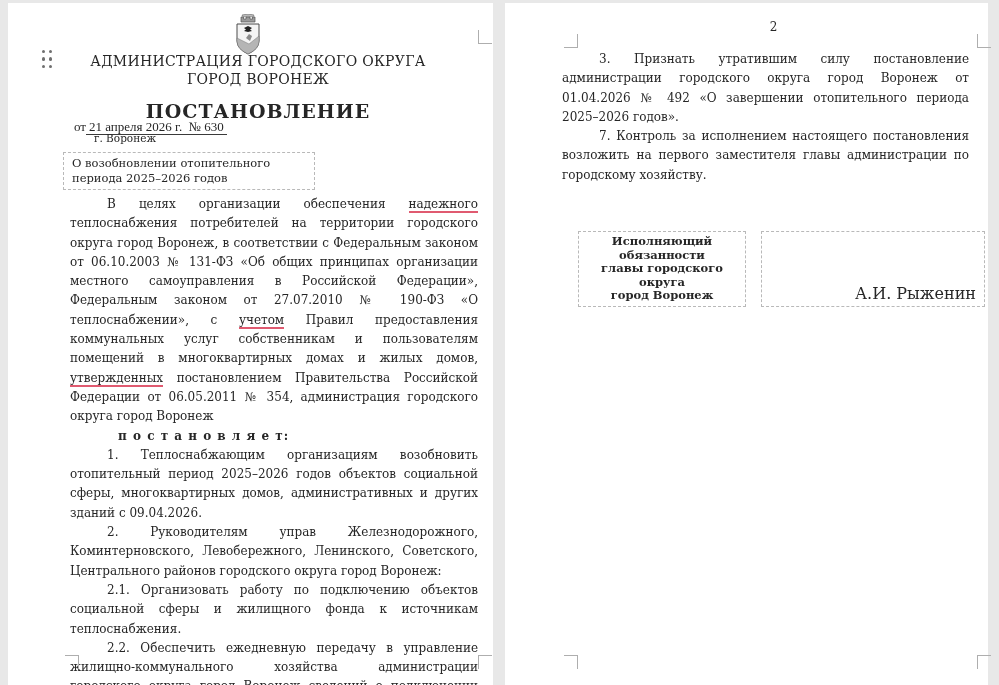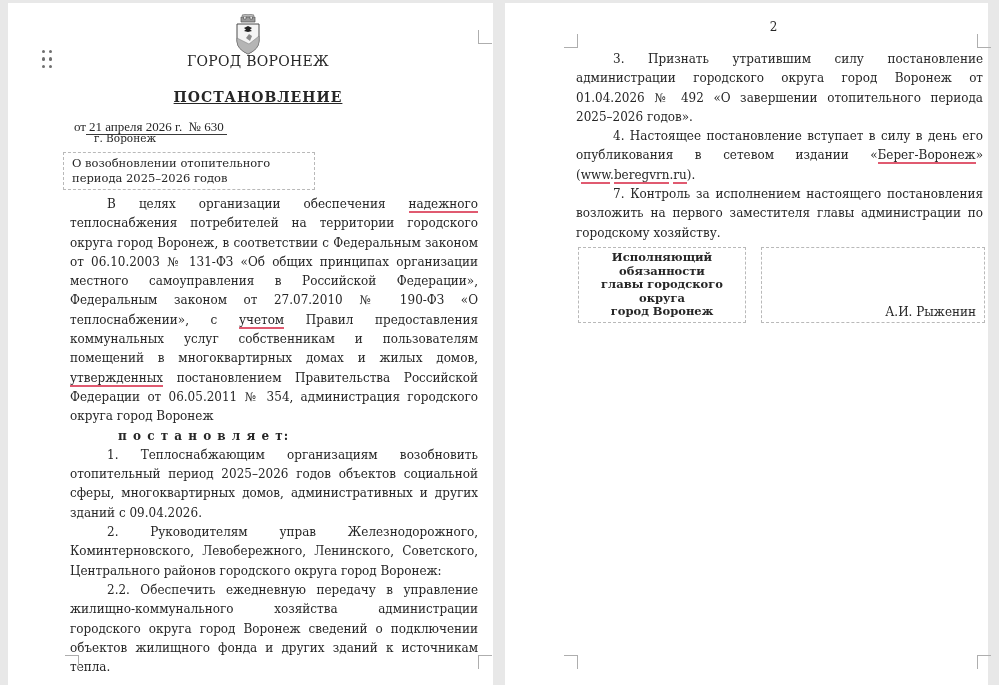--- a/index.html
+++ b/index.html
@@ -23,46 +23,46 @@
   
   .drag-handle{position:absolute;left:32px;top:45px;width:14px;height:22px;
     display:grid;grid-template-columns:1fr 1fr;grid-template-rows:1fr 1fr 1fr;
     justify-items:center;align-items:center;cursor:grab;}
   .drag-handle i{width:3.5px;height:3.5px;border-radius:50%;background:#6f6f6f;}
 
   .coa{position:absolute;left:225px;top:11px;width:30px;height:42px;}
 
   .org-header{position:absolute;left:40px;top:50px;width:420px;text-align:center;}
   .org-line{font-size:14px;line-height:17.5px;letter-spacing:.3px;}
-  .doc-type{font-size:14px;font-weight:bold;letter-spacing:1px;margin-top:18px;text-decoration:underline;}
+  .doc-type{font-size:19px;font-weight:bold;letter-spacing:1px;margin-top:12px;}
 
   .date-line{position:absolute;left:66px;top:116px;font-size:13px;white-space:nowrap;font-family:Liberation Serif, serif;}
   .u-line{border-bottom:1px solid #3a3a3a;padding:0 3px;}
   .city-line{position:absolute;left:55px;top:129px;width:124px;text-align:center;font-size:10.5px;}
 
   .subject-box{position:absolute;left:55px;top:149px;width:234px;
     border:1px dashed #b9b9b9;padding:3px 8px;
     font-size:11.5px;font-weight:normal;line-height:15px;}
 
   .body-text{position:absolute;font-size:12px;line-height:19.3px;text-align:justify;}
   #page-1 .body-text{left:62px;top:192px;width:408px;}
-  #page-2 .body-text{left:71px;top:47px;width:407px;}
+  #page-2 .body-text{left:57px;top:47px;width:407px;}
   .body-text p{margin:0;text-indent:37px;}
   .resolve-line{font-weight:bold;letter-spacing:1px;margin-left:48px;}
 
   .rl{padding-bottom:0px;}
 
   .pagenum{position:absolute;left:65px;top:17px;width:407px;text-align:center;font-size:12px;}
 
-  .sig-row{position:absolute;left:73px;top:244px;width:407px;display:flex;gap:15px;}
+  .sig-row{position:absolute;left:73px;top:228px;width:407px;display:flex;gap:15px;}
   .sig-box{border:1px dashed #b9b9b9;}
   .sig-pos{width:150px;padding:3px 8px;text-align:center;
     font-size:11.5px;font-weight:bold;line-height:13.5px;white-space:pre-line;}
   .sig-name{flex:1;display:flex;align-items:flex-end;justify-content:flex-end;
-    padding:3px 8px;font-size:12px;}
+    padding:3px 8px;font-size:16px;}
 </style>
 </head>
 <body style="--canvas-bg: #e8e8e8; --ink: #262626;">
 
 <div class="page" id="page-1">
   <div class="drag-handle">
     <i></i>
       <i></i>
       <i></i>
       <i></i>
@@ -79,50 +79,51 @@
       <path d="M4 10 h22 v17 q0 8 -11 13 q-11 -5 -11 -13 Z" fill="#f4f4f4" stroke="#4a4a4a" stroke-width="1"></path>
 
       <path d="M15 12 l-4 2 l2 1.5 l-2 1.5 l4 1 l4 -1 l-2 -1.5 l2 -1.5 Z" fill="#222"></path>
 
       <path d="M4 27 q0 8 11 13 q11 -5 11 -13 L26 22 L16 30 L4 24 Z" fill="#b5b5b5" stroke="#777" stroke-width="0.5"></path>
       <path d="M13 24 l3 -4 l3 2 l-2 5 Z" fill="#8b8b8b"></path>
     </svg>
   </div>
 
   <div class="org-header">
+    <div class="org-line">АДМИНИСТРАЦИЯ ГОРОДСКОГО ОКРУГА</div>
     <div class="org-line">ГОРОД ВОРОНЕЖ</div>
     <div class="doc-type">ПОСТАНОВЛЕНИЕ</div>
   </div>
 
   <div class="date-line">
     <span>от</span><span class="u-line"><span>21 апреля 2026 г.</span>&nbsp; <span>№</span>&nbsp;<span>630</span></span>
   </div>
   <div class="city-line">г. Воронеж</div>
 
   <div class="subject-box">О возобновлении отопительного периода 2025–2026 годов</div>
 
   <div class="body-text">
     <p>В целях организации обеспечения <span class="rl" style="border-bottom:2px solid #e05a70">надежного</span> теплоснабжения потребителей на территории городского округа город Воронеж, в соответствии с Федеральным законом от 06.10.2003 № 131-ФЗ «Об общих принципах организации местного самоуправления в Российской Федерации», Федеральным законом от 27.07.2010 № 190-ФЗ «О теплоснабжении», с <span class="rl" style="border-bottom:2px solid #e05a70">учетом</span> Правил предоставления коммунальных услуг собственникам и пользователям помещений в многоквартирных домах и жилых домов, <span class="rl" style="border-bottom:2px solid #e05a70">утвержденных</span> постановлением Правительства Российской Федерации от 06.05.2011 № 354, администрация городского округа город Воронеж</p>
     <div class="resolve-line">п о с т а н о в л я е т:</div>
     <p>1. Теплоснабжающим организациям возобновить отопительный период 2025–2026 годов объектов социальной сферы, многоквартирных домов, административных и других зданий с 09.04.2026.</p>
     <p>2. Руководителям управ Железнодорожного, Коминтерновского, Левобережного, Ленинского, Советского, Центрального районов городского округа город Воронеж:</p>
+    <p>2.1. Организовать работу по подключению объектов социальной сферы и жилищного фонда к источникам теплоснабжения.</p>
     <p>2.2. Обеспечить ежедневную передачу в управление жилищно-коммунального хозяйства администрации городского округа город Воронеж сведений о подключении объектов жилищного фонда и других зданий к источникам тепла.</p>
   </div>
 
   <span class="mark m-tr" style="left:470px;top:27px;"></span>
   <span class="mark m-bl" style="left:57px;top:652px;"></span>
   <span class="mark m-br" style="left:470px;top:652px;"></span>
 </div>
 
 <div class="page" id="page-2">
   <div class="pagenum">2</div>
 
   <div class="body-text">
     <p>3. Признать утратившим силу постановление администрации городского округа город Воронеж от 01.04.2026 № 492 «О завершении отопительного периода 2025–2026 годов».</p>
-    <p>4. Настоящее постановление вступает в силу в день его опубликования в сетевом издании «<span class="rl" style="border-bottom:2px solid #e05a70">Берег-Воронеж</span>» (<span class="rl" style="border-bottom:2px solid #e05a70">www</span>.<span class="rl" style="border-bottom:2px solid #e05a70">beregvrn</span>.<span class="rl" style="border-bottom:2px solid #e05a70">ru</span>).</p>
     <p>7. Контроль за исполнением настоящего постановления возложить на первого заместителя главы администрации по городскому хозяйству.</p>
   </div>
 
   <div class="sig-row">
     <div class="sig-box sig-pos">Исполняющий обязанности
 главы городского округа
 город Воронеж</div>
     <div class="sig-box sig-name">А.И. Рыженин</div>
   </div>
 

